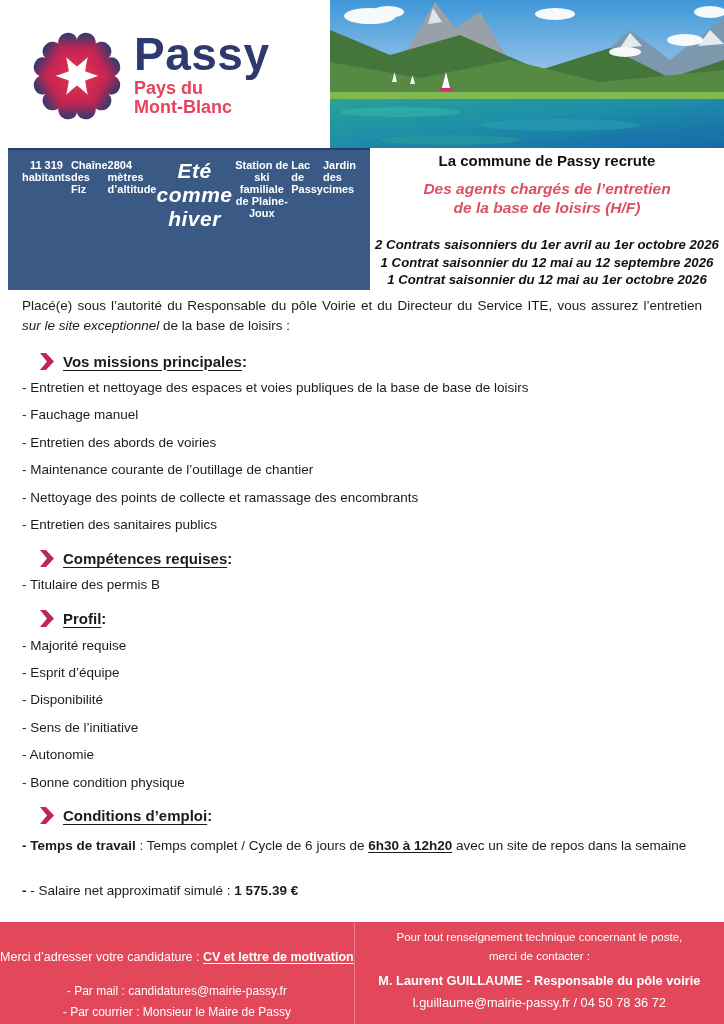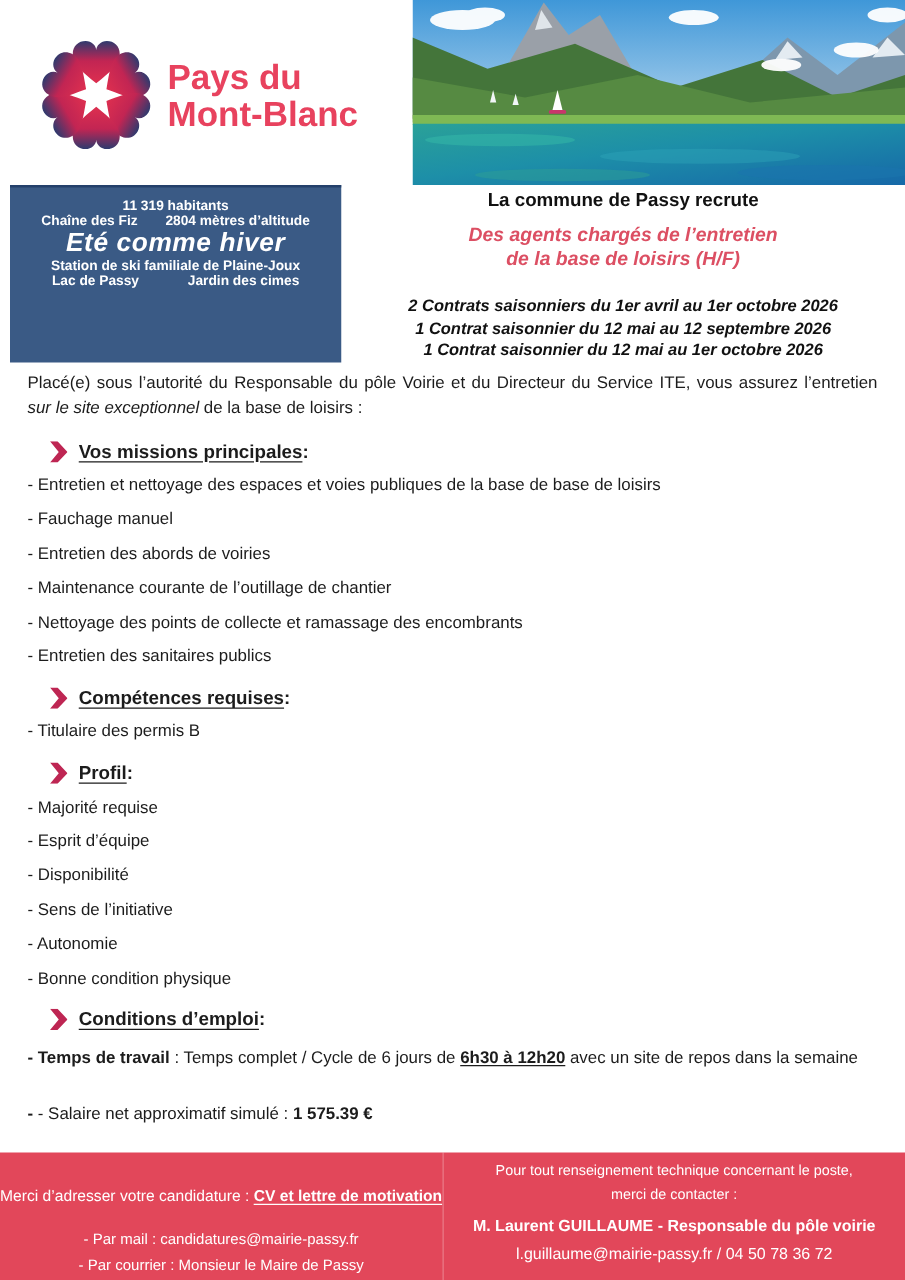--- a/index.html
+++ b/index.html
@@ -10,29 +10,29 @@
     font-family:"Liberation Sans","DejaVu Sans",sans-serif;
     color:#1c1c1c;
     display:flex; flex-direction:column;
   }
   
   .header { display:flex; height:148px; flex:0 0 148px; }
   .brand { width:330px; display:flex; align-items:center; padding-left:30px; }
   .brand-mark { width:94px; height:94px; flex:0 0 94px; margin-top:4px; }
   .brand-words { margin-left:10px; margin-top:2px; }
   .brand-name { font-size:46px; font-weight:bold; color:#2e3a6e; line-height:0.95; letter-spacing:0.5px; }
-  .brand-sub { font-size:28px; font-weight:bold; color:#e8425e; line-height:1.05; margin-top:3px; }
+  .brand-sub { font-size:18px; font-weight:bold; color:#e8425e; line-height:1.05; margin-top:3px; }
   .photo { flex:1; height:148px; }
   .photo svg { display:block; width:100%; height:100%; }
   
   .subheader { display:flex; flex:0 0 142px; height:142px; }
   .info-box {
-    margin-left:8px; width:265px; background:#3a5a85; color:#ffffff;
+    margin-left:8px; width:362px; background:#3a5a85; color:#ffffff;
     border-top:2px solid #24406b;
-    padding:9px 14px 8px 14px; display:flex; flex-direction:column; 
+    padding:9px 14px 8px 14px; display:flex; flex-direction:row; 
   }
   .ib-row { display:flex; justify-content:space-around; font-size:11px; font-weight:bold; }
   .ib-center { text-align:center; font-size:11px; font-weight:bold; }
   .ib-headline { text-align:center; font-size:21px; font-weight:bold; font-style:italic; letter-spacing:0.5px; }
   .recruit { flex:1; text-align:center; padding-top:4px; }
   .recruit-intro { font-size:15px; font-weight:bold; color:#111; }
   .recruit-title { margin-top:10px; font-size:15.5px; font-weight:bold; font-style:italic; color:#dc4f63; line-height:1.25; }
   .recruit-contracts { margin-top:18px; font-size:13.2px; font-weight:bold; font-style:italic; color:#111; line-height:1.35; }
   
   .doc-body { flex:1; padding:6px 22px 0 22px; font-size:13.5px; color:#1c1c1c; }
@@ -80,20 +80,21 @@
           <path id="heartShape" d="M50 40 C38 30 30 24 30 15 C30 8 35 4 41 4 C46 4 50 8 50 12 C50 8 54 4 59 4 C65 4 70 8 70 15 C70 24 62 30 50 40 Z" fill="url(#heartGrad)"></path>
         </defs>
         <use href="#heartShape"></use>
         <use href="#heartShape" transform="rotate(60 50 50)"></use>
         <use href="#heartShape" transform="rotate(120 50 50)"></use>
         <use href="#heartShape" transform="rotate(180 50 50)"></use>
         <use href="#heartShape" transform="rotate(240 50 50)"></use>
         <use href="#heartShape" transform="rotate(300 50 50)"></use>
       </svg>
       <div class="brand-words">
+        <div class="brand-name">Passy</div>
         <div class="brand-sub">
           <div>Pays du</div>
           <div>Mont-Blanc</div>
         </div>
       </div>
     </div>
     <div class="photo">
       <svg viewBox="0 0 394 148" preserveAspectRatio="none">
         <defs>
           <linearGradient id="sky" x1="0" y1="0" x2="0" y2="1">

